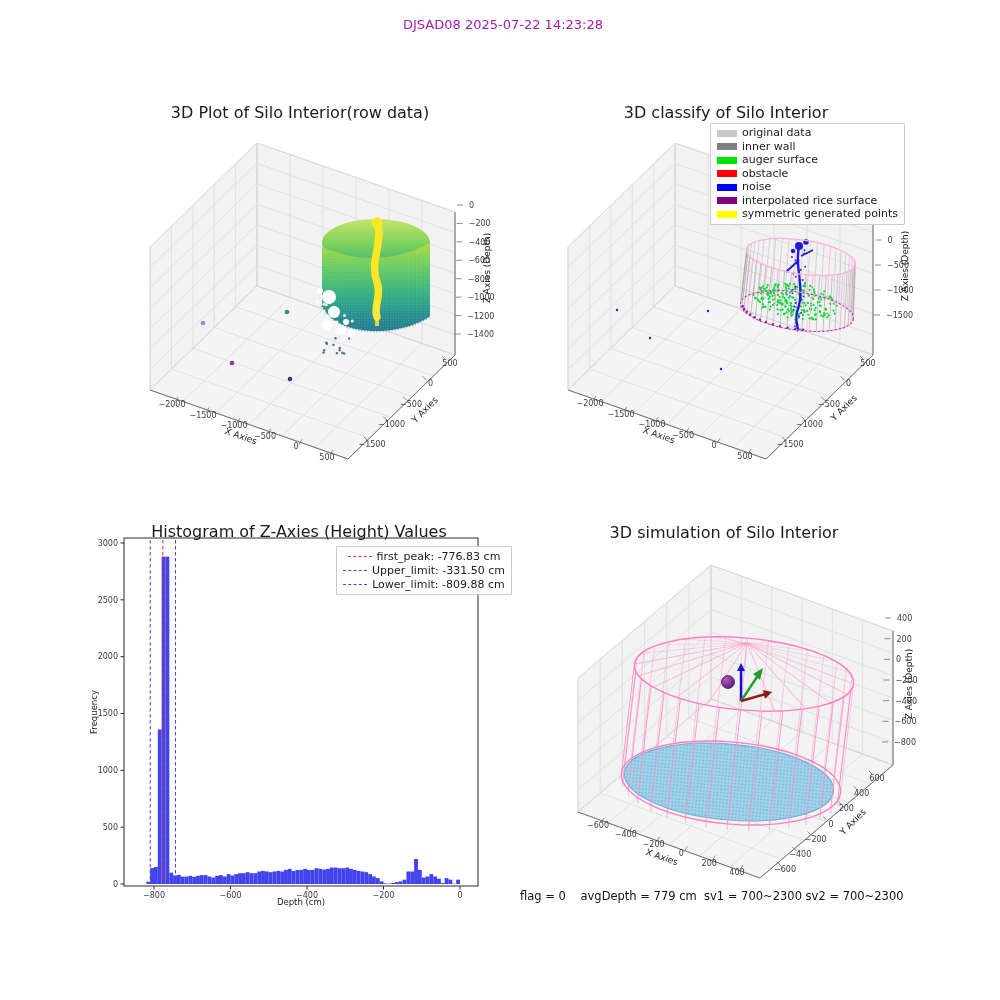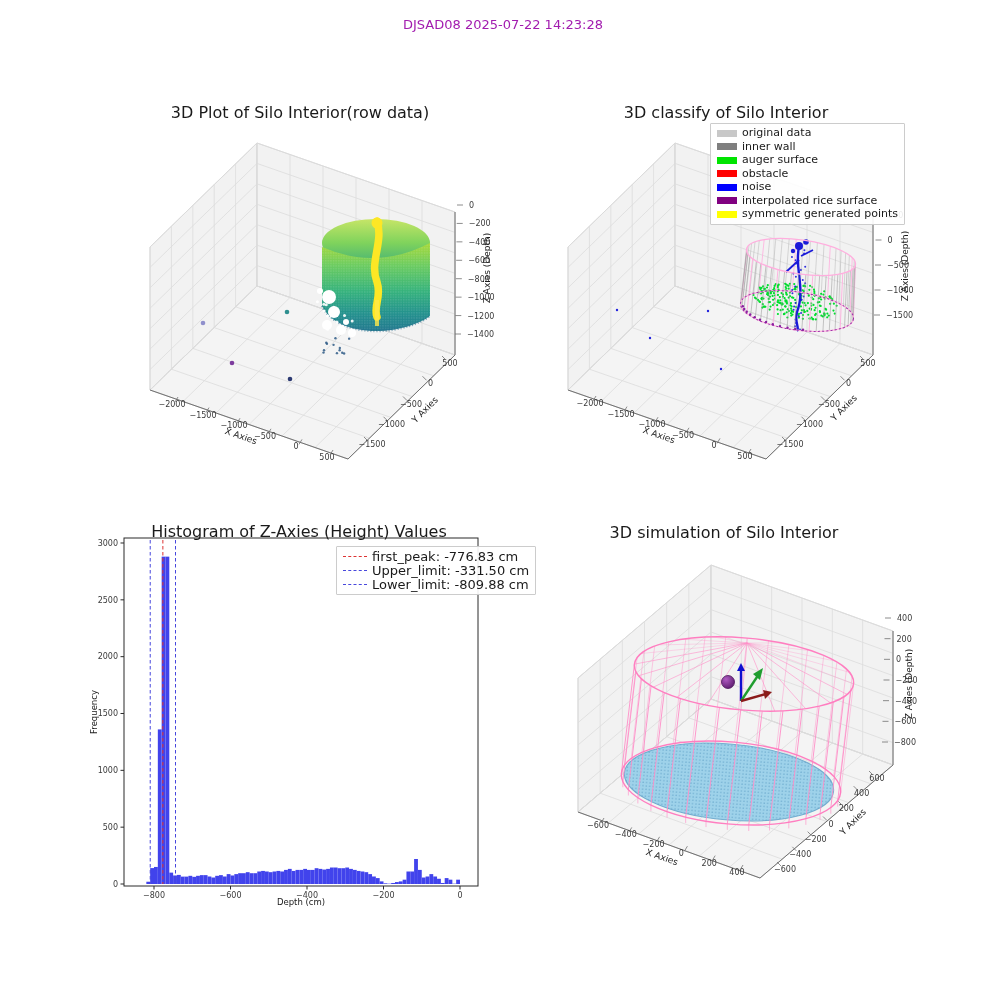--- a/index.html
+++ b/index.html
@@ -5,21 +5,21 @@
   html,body{margin:0;padding:0;background:#ffffff;}
   .fig{position:relative;width:1000px;height:1000px;background:#ffffff;
        font-family:"DejaVu Sans", sans-serif;overflow:hidden;}
   .fig svg{position:absolute;left:0;top:0;}
   .suptitle{position:absolute;left:503px;top:17px;transform:translateX(-50%);
             font-size:13px;color:#a21caf;white-space:nowrap;}
   .ptitle{position:absolute;transform:translateX(-50%);font-size:16px;color:#1a1a1a;white-space:nowrap;}
   .legend{position:absolute;background:rgba(255,255,255,0.9);border:1px solid #cccccc;
           padding:3px 6px;display:flex;flex-direction:column;gap:1px;border-radius:1px;}
   .lrow{display:flex;align-items:center;gap:5px;font-size:11px;color:#1a1a1a;white-space:nowrap;line-height:12.5px;}
-  .legend.small .lrow{font-size:13px;line-height:13px;}
+  .legend.small .lrow{font-size:11px;line-height:13px;justify-content:center;}
   .swatch{width:20px;height:7px;flex:none;}
   .linesw{width:24px;height:0;flex:none;border-top:1.3px dashed #888;}
   .blanksw{width:20px;height:7px;flex:none;}
   .annotation{position:absolute;left:520px;top:889px;font-size:11.5px;color:#111;white-space:pre;}
 </style>
 </head>
 <body>
 
 <div class="fig">
   <svg id="plot-svg" width="1000" height="1000">
@@ -933,13 +933,14 @@
       <div class="lrow">
         <span class="linesw" style="border-top-color: rgb(71, 71, 221);"></span>
         <span>Upper_limit: -331.50 cm</span>
       </div>
       <div class="lrow">
         <span class="linesw" style="border-top-color: rgb(71, 71, 221);"></span>
         <span>Lower_limit: -809.88 cm</span>
       </div>
     </div>
 
+  <div class="annotation">flag = 0    avgDepth = 779 cm  sv1 = 700~2300 sv2 = 700~2300</div>
 </div>
 
 </body></html>

